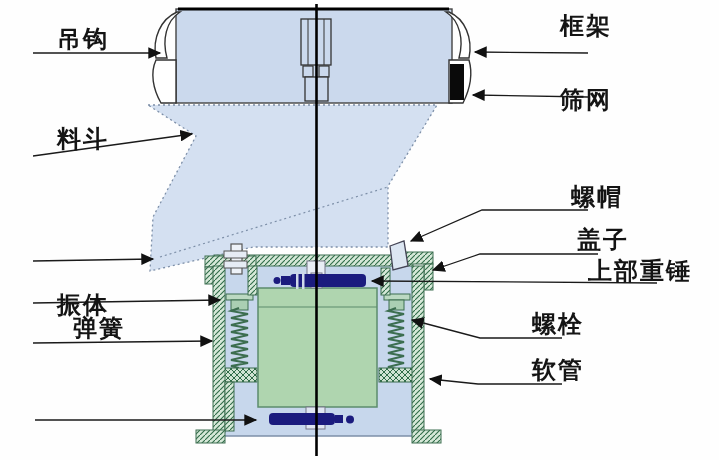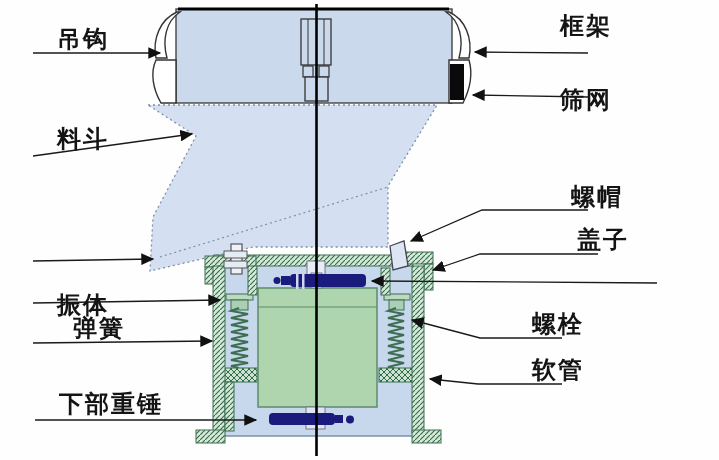--- a/index.html
+++ b/index.html
@@ -143,21 +143,21 @@
     <path d="M657,283 L372,281" marker-end="url(#arr)"></path>
     <path d="M562,338 L480,338 L412,320" marker-end="url(#arr)"></path>
     <path d="M562,384 L478,384 L430,379" marker-end="url(#arr)"></path>
   </g>
 </svg>
 
 <div class="label" style="left:36px;top:26px">吊钩</div>
 <div class="label" style="left:36px;top:126px">料斗</div>
 <div class="label" style="left:36px;top:292px">振体</div>
 <div class="label" style="left:52px;top:315px">弹簧</div>
-<div class="label" style="left:38px;top:391px">下部重锤</div>
 <div class="label" style="left:539px;top:13px">框架</div>
 <div class="label" style="left:539px;top:87px">筛网</div>
 <div class="label" style="left:550px;top:184px">螺帽</div>
 <div class="label" style="left:556px;top:227px">盖子</div>
+<div class="label" style="left:567px;top:258px">上部重锤</div>
 <div class="label" style="left:511px;top:311px">螺栓</div>
 <div class="label" style="left:511px;top:357px">软管</div>
 
 </div>
 
 </body></html>

